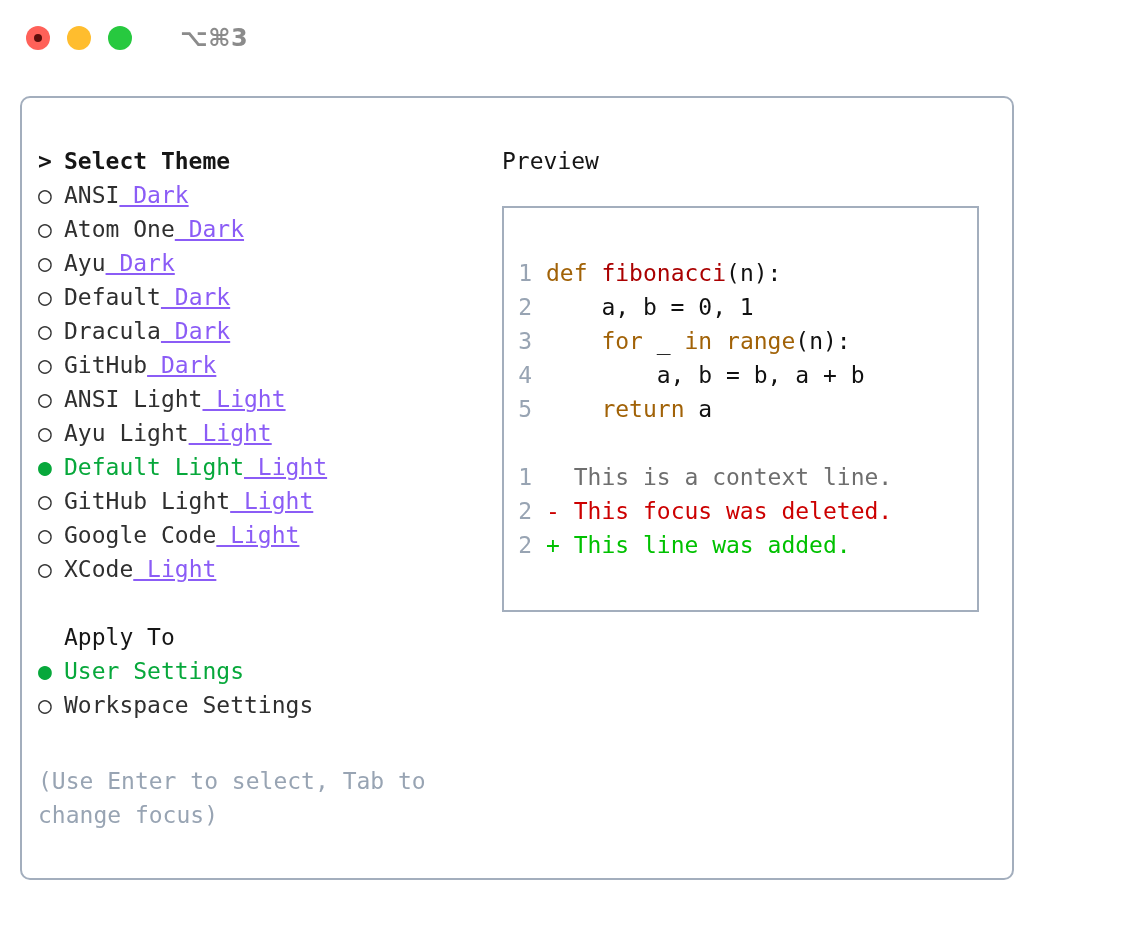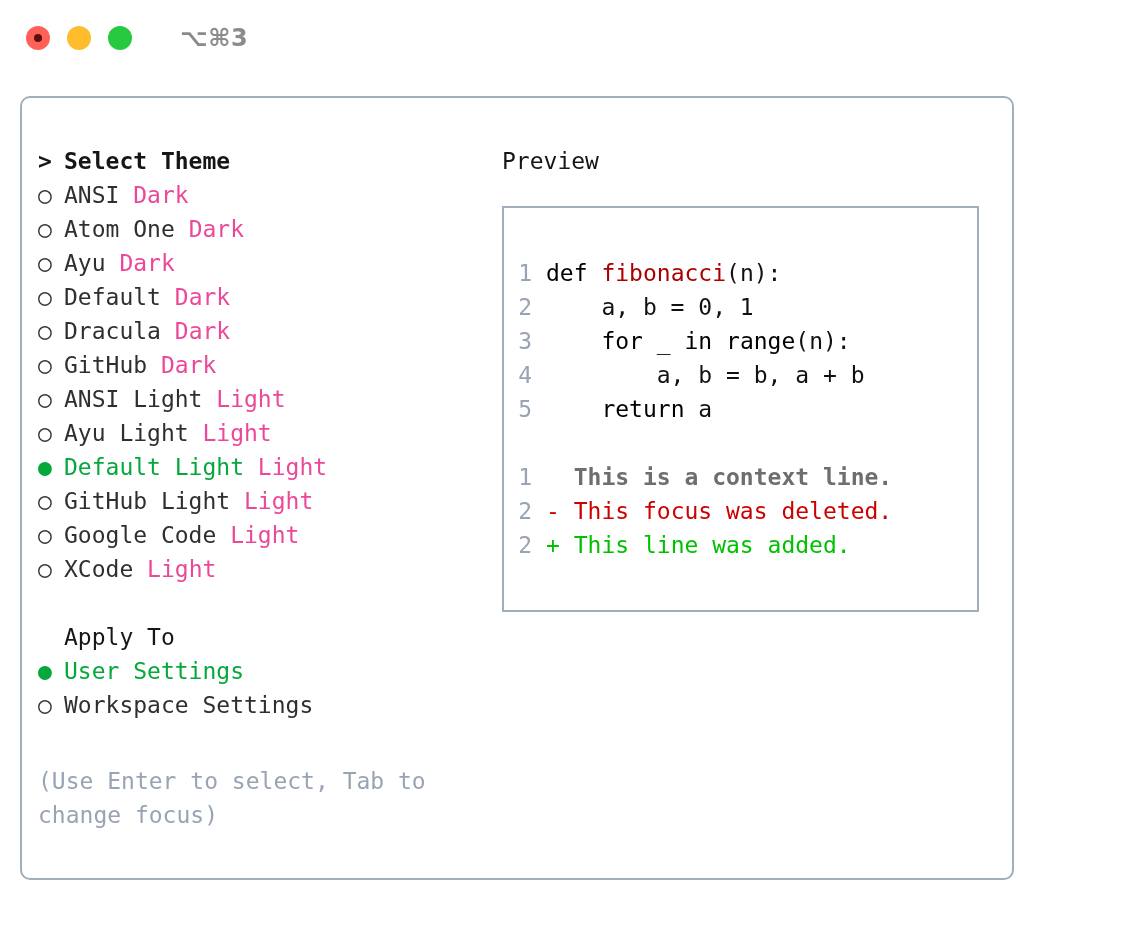--- a/index.html
+++ b/index.html
@@ -89,21 +89,21 @@
     width: 26px;
     flex: 0 0 26px;
     color: #3a3a3a;
     font-size: 23px;
   }
   .marker.sel { color: #07a83b; }
   .header-row { font-weight: bold; color: #161616; }
   .header-row .marker { color: #161616; font-weight: bold; }
   .theme-name { color: #2f2f2f; }
   .theme-name.selected { color: #07a83b; }
-  .theme-kind { color: #ec4899; }
+  .theme-kind { color: #8b5cf6; text-decoration: underline; }
   .spacer-row { height: 34px; }
 
   .apply-header {
     display: flex;
     align-items: baseline;
     height: 34px;
     font-size: 23px;
     line-height: 34px;
     color: #161616;
     white-space: pre;
@@ -145,24 +145,24 @@
     line-height: 34px;
     white-space: pre;
   }
   .lineno {
     flex: 0 0 42px;
     text-align: right;
     padding-right: 14px;
     color: #98a4b3;
   }
   .code-text { color: #111111; }
-  .kw  { color: #000000; }
+  .kw  { color: #a16207; }
   .fn  { color: #aa0000; }
   .gap { height: 34px; }
-  .diff-ctx { color: #6e6e6e; font-weight: bold; }
+  .diff-ctx { color: #6e6e6e; }
   .diff-del { color: #cc0000; }
   .diff-add { color: #00c100; }
 </style>
 </head>
 <body>
 
 <div id="root">
 
   <div class="titlebar">
     <div class="lights">

